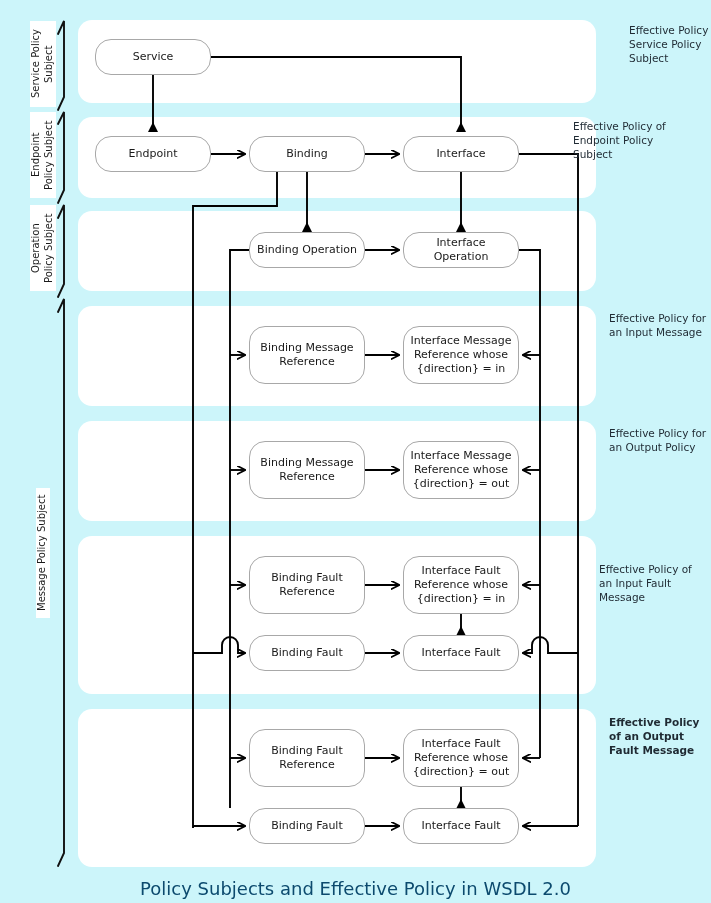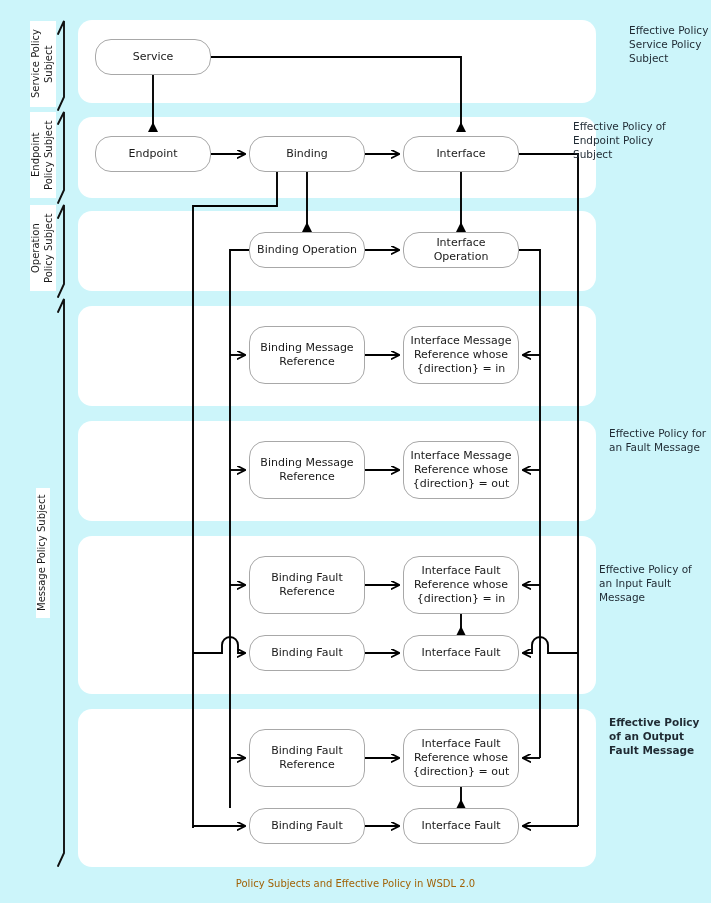--- a/index.html
+++ b/index.html
@@ -45,22 +45,22 @@
     text-align:center;
     writing-mode:vertical-rl;
     transform:rotate(180deg);
     background:#ffffff;
     white-space:pre-line;
   }
   #caption{
     position:absolute;
     left:0;top:878px;width:711px;
     text-align:center;
-    font-size:10px;
-    color:#a16207;
+    font-size:18px;
+    color:#0c4a6e;
   }
   svg.overlay{position:absolute;left:0;top:0;width:711px;height:903px;pointer-events:none;}
 </style>
 </head>
 <body>
 
 <div id="root">
 
   <div class="band" style="left:78px;top:20px;width:518px;height:83px;"></div>
   <div class="band" style="left:78px;top:117px;width:518px;height:81px;"></div>
@@ -207,19 +207,20 @@
   </div>
   <div class="nodebox" style="left:249px;top:808px;width:116px;height:36px;">
     <span>Binding Fault</span>
   </div>
   <div class="nodebox" style="left:403px;top:808px;width:116px;height:36px;">
     <span>Interface Fault</span>
   </div>
 
   <div class="rlabel" style="left:609px;top:24px;margin-left:20px;">Effective Policy of Service Policy Subject</div>
   <div class="rlabel" style="left:573px;top:120px;">Effective Policy of Endpoint Policy Subject</div>
-  <div class="rlabel" style="left:609px;top:427px;">Effective Policy for an Fault Message</div>
+  <div class="rlabel" style="left:609px;top:312px;">Effective Policy for an Input Message</div>
+  <div class="rlabel" style="left:609px;top:427px;">Effective Policy for an Output Policy</div>
   <div class="rlabel" style="left:599px;top:542px;margin-top:21px;">Effective Policy of an Input Fault Message</div>
   <div class="rlabel" style="left:609px;top:716px;font-weight:bold;">Effective Policy of an Output Fault Message</div>
 
   <div id="caption">Policy Subjects and Effective Policy in WSDL 2.0</div>
 
 </div>
 
 </body></html>

